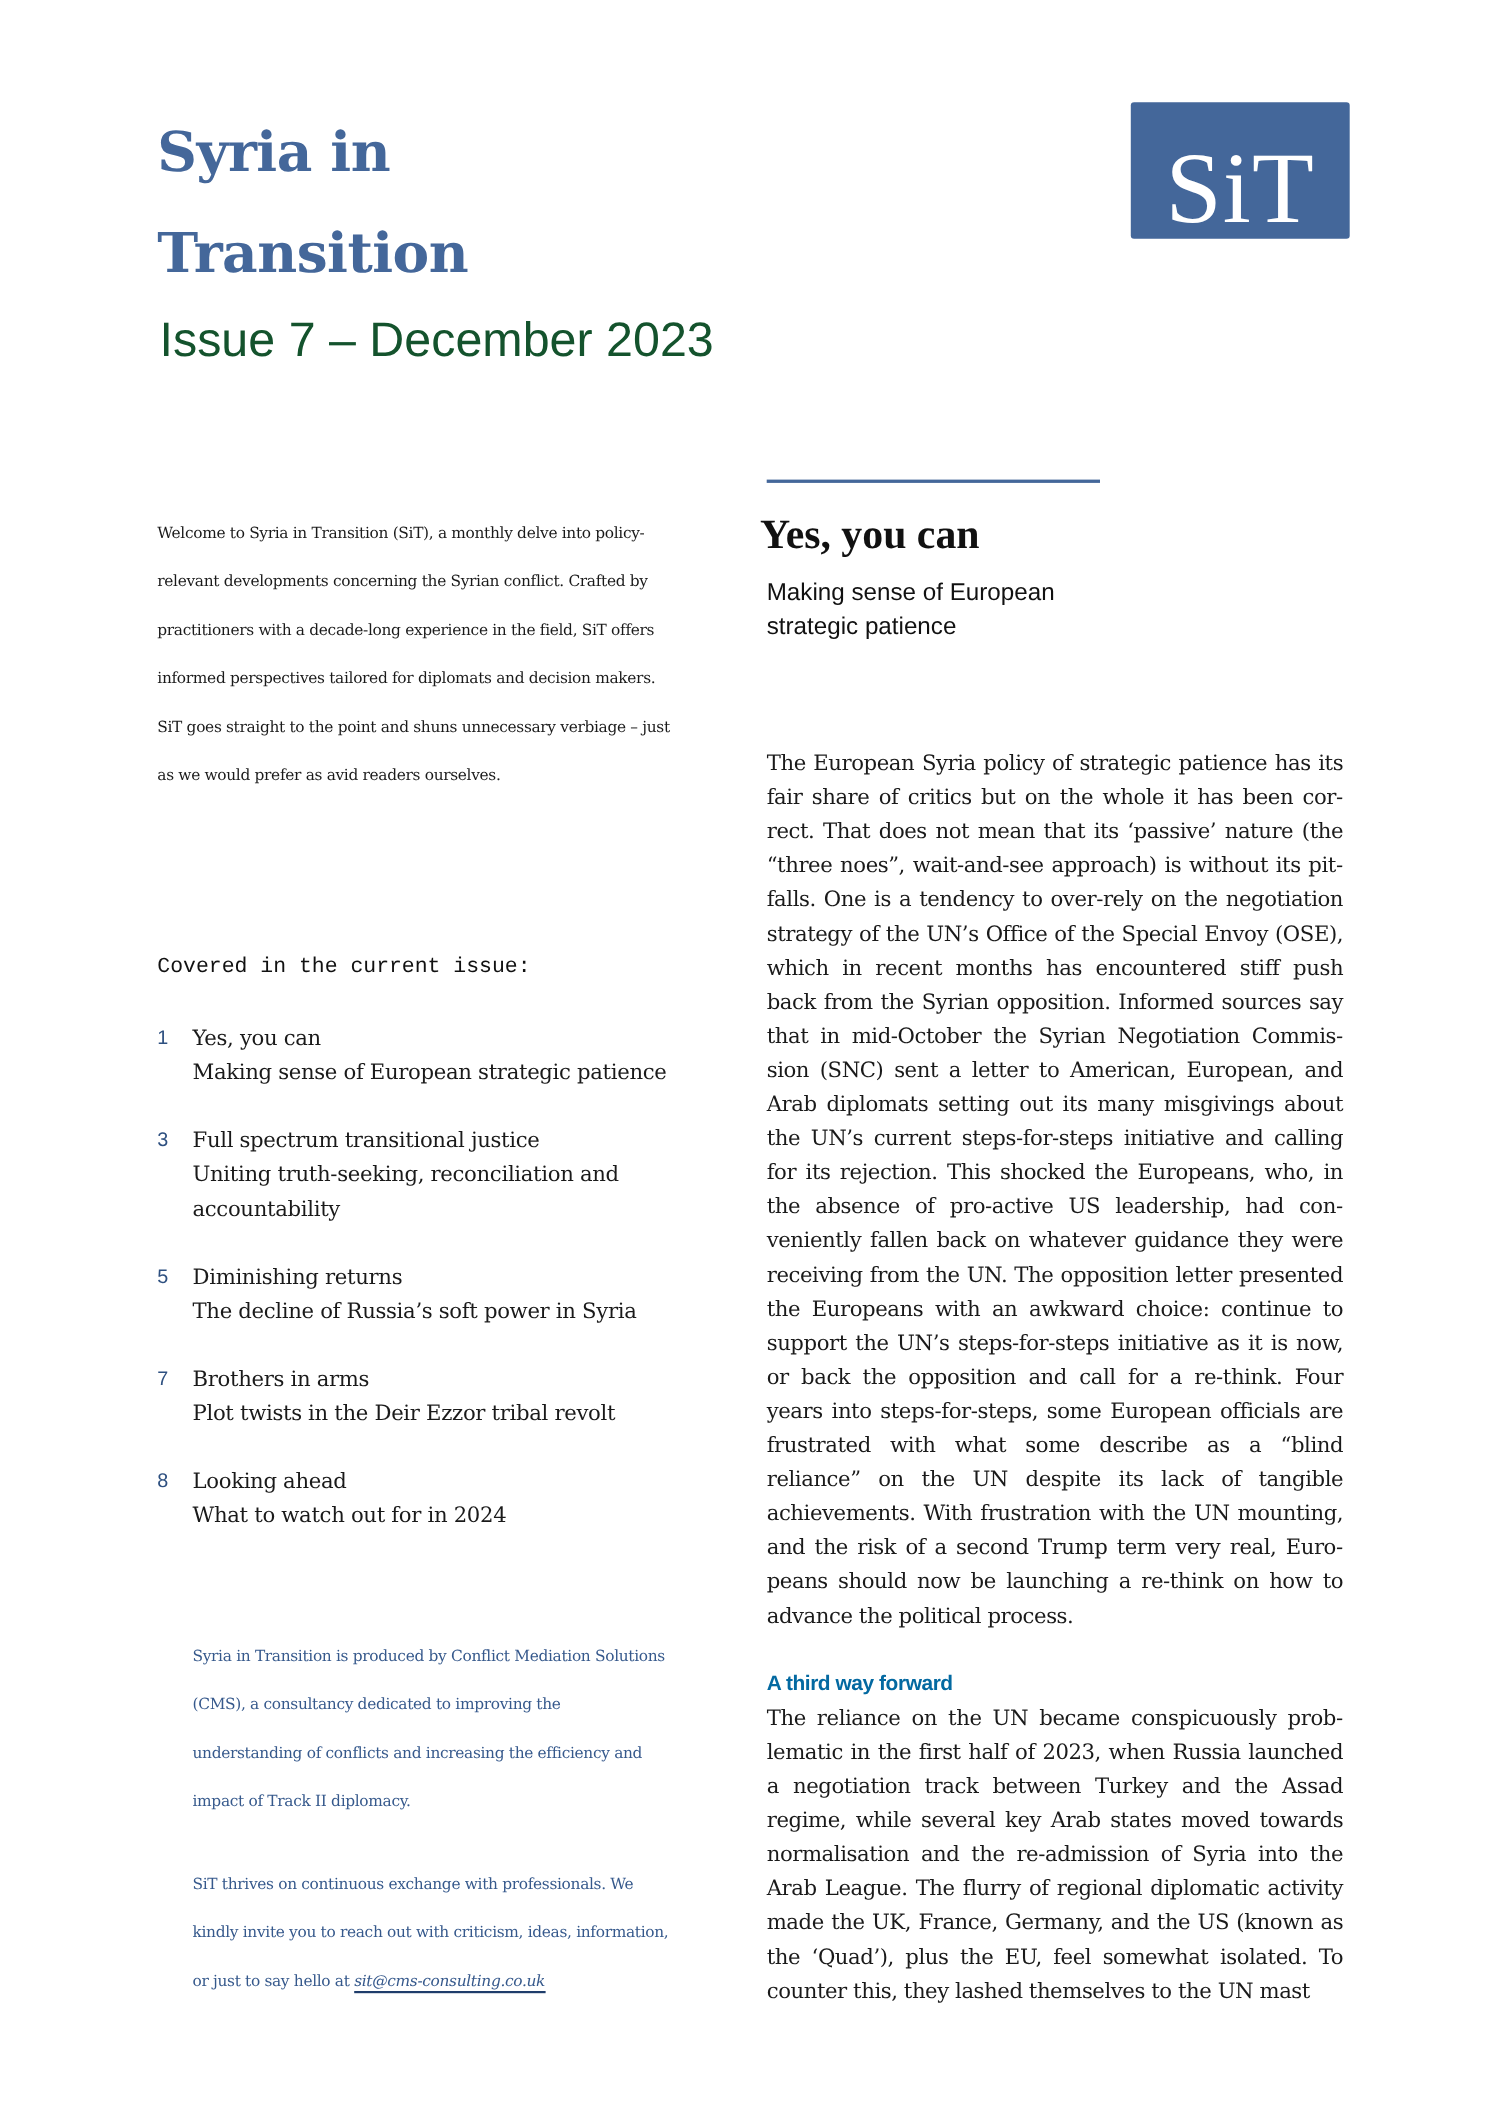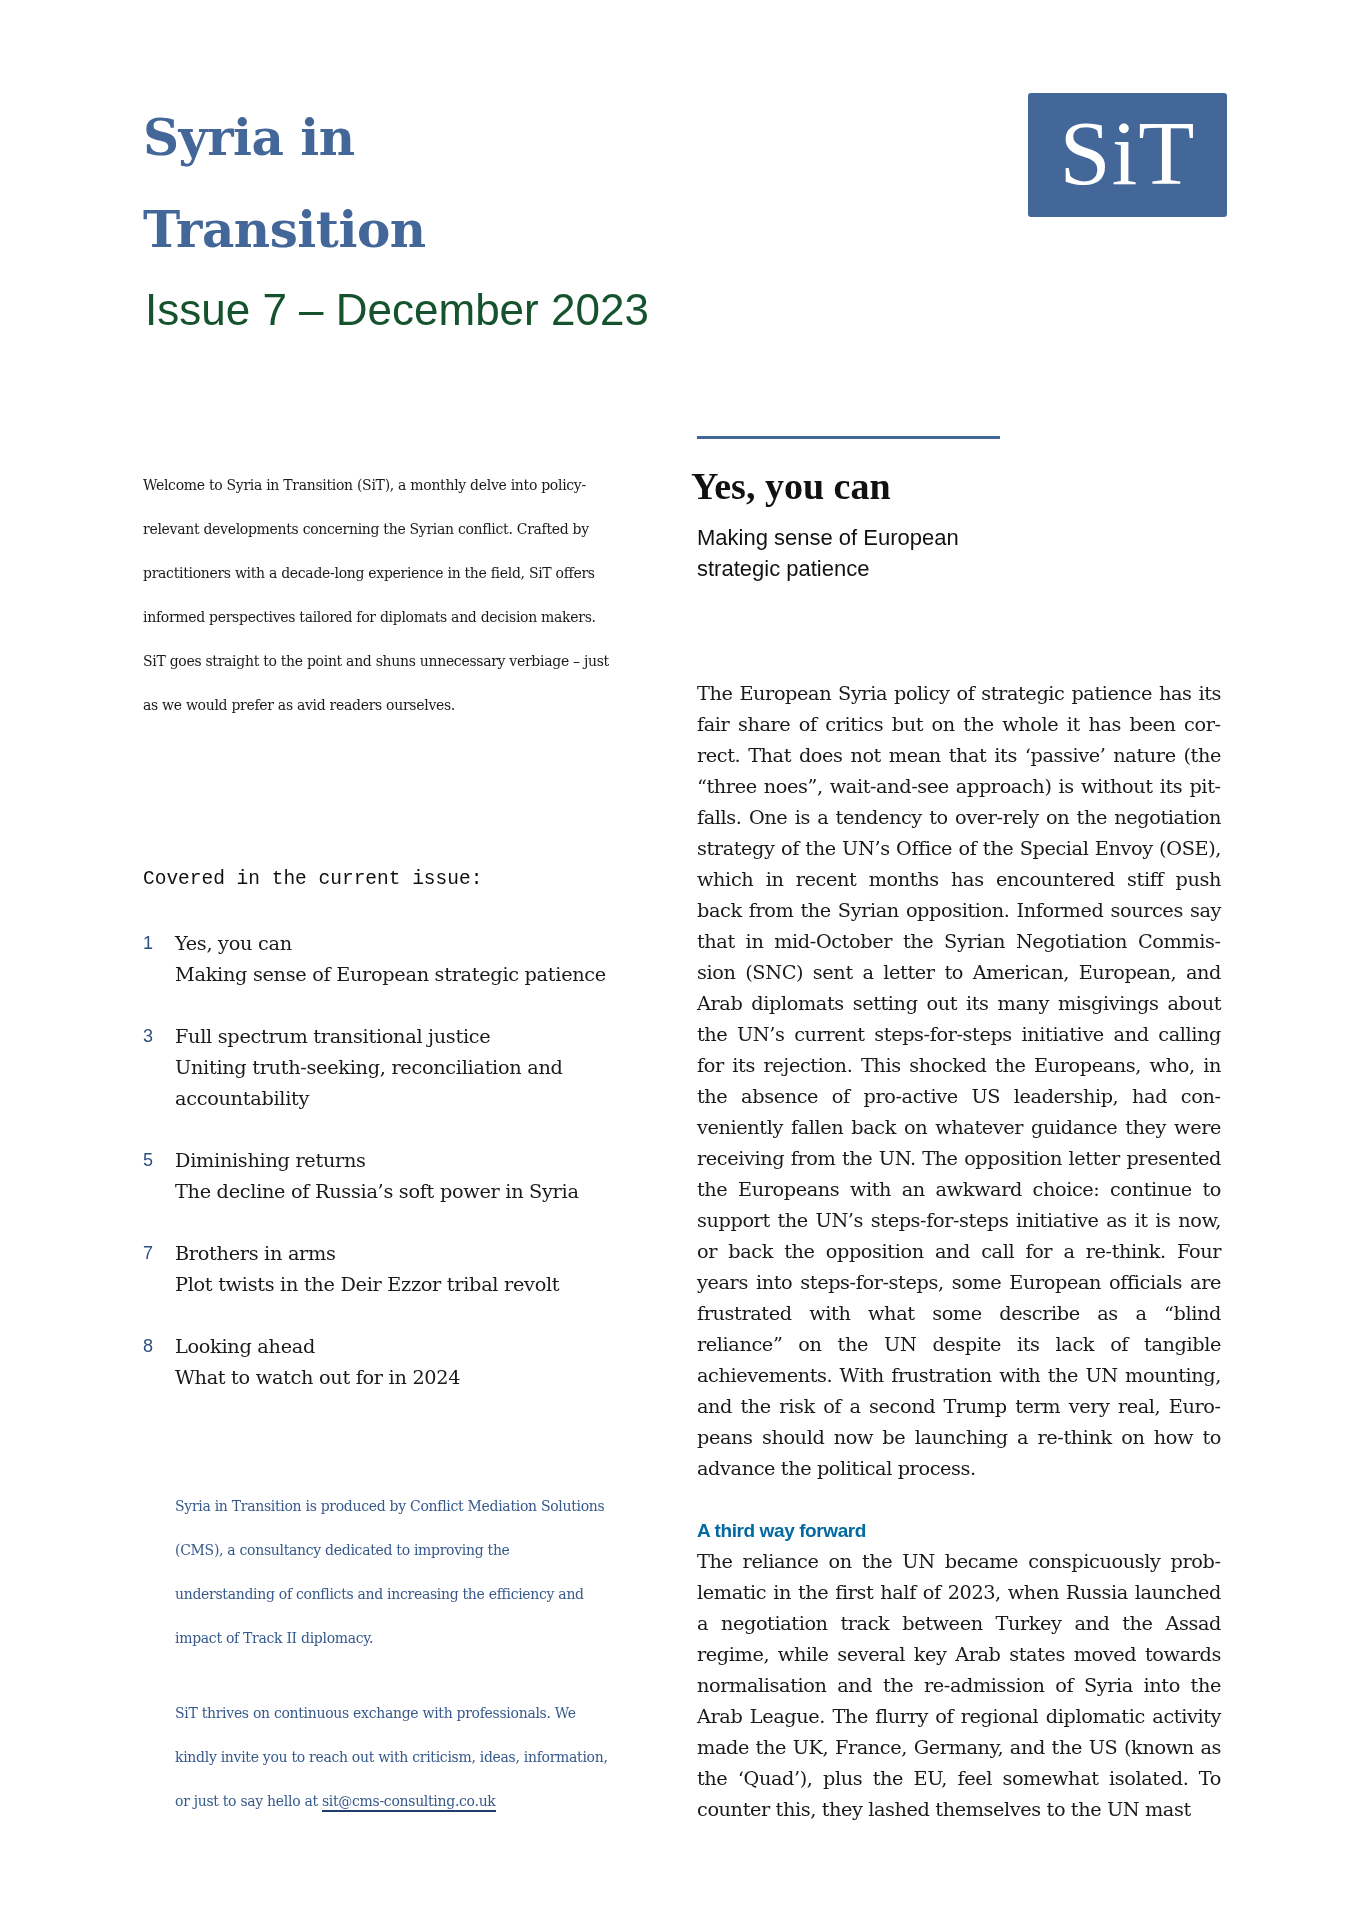--- a/index.html
+++ b/index.html
@@ -13,21 +13,21 @@
       color: #44679a; letter-spacing: -0.5px;
     }
     .issue-line {
       position: absolute; left: 145px; top: 290px;
       font-family: "Liberation Sans", sans-serif;
       font-size: 44px; color: #14532d; line-height: 40px;
     }
     .logo-box {
       position: absolute; left: 1028px; top: 93px; width: 199px; height: 124px;
       background: #44679a; border-radius: 3px;
-      display: flex; align-items: center; justify-content: center;
+      display: flex; align-items: flex-end; justify-content: center;
     }
     .logo-text {
       font-family: "Liberation Serif", serif; color: #fff;
       font-size: 92px; line-height: 1; letter-spacing: 1px; margin-top: -4px;
     }
 
     .left-col { position: absolute; left: 143px; width: 470px; }
     .body-text {
       font-family: "DejaVu Serif", serif;
       font-size: 14px; line-height: 44px; color: #1a1a1a;
@@ -45,21 +45,21 @@
       font-family: "Liberation Sans", sans-serif; font-size: 18px;
       color: #2e5080; line-height: 31px;
     }
     .toc-title, .toc-sub {
       font-family: "DejaVu Serif", serif; font-size: 19.3px; line-height: 31px;
       color: #1a1a1a; letter-spacing: -0.3px;
     }
     .about { top: 1484px; color: #36598c; }
     .about p { color: #36598c; margin-left: 32px; }
     .about p + p { margin-top: 31px; }
-    .email { color: #36598c; text-decoration: none; border-bottom: 2px solid #1f3d6b; padding-bottom: 1px; }
+    .email { color: #36598c; text-decoration: none; border-bottom: 2px solid #1f3d6b; padding-bottom: 1px; font-style: italic; }
 
     .rule {
       position: absolute; left: 697px; top: 436px; width: 303px; height: 3px;
       background: #44679a;
     }
     .article-title {
       position: absolute; left: 691px; top: 462px;
       font-family: "Liberation Serif", serif; font-size: 38px; color: #111; line-height: 48px;
     }
     .article-sub {

